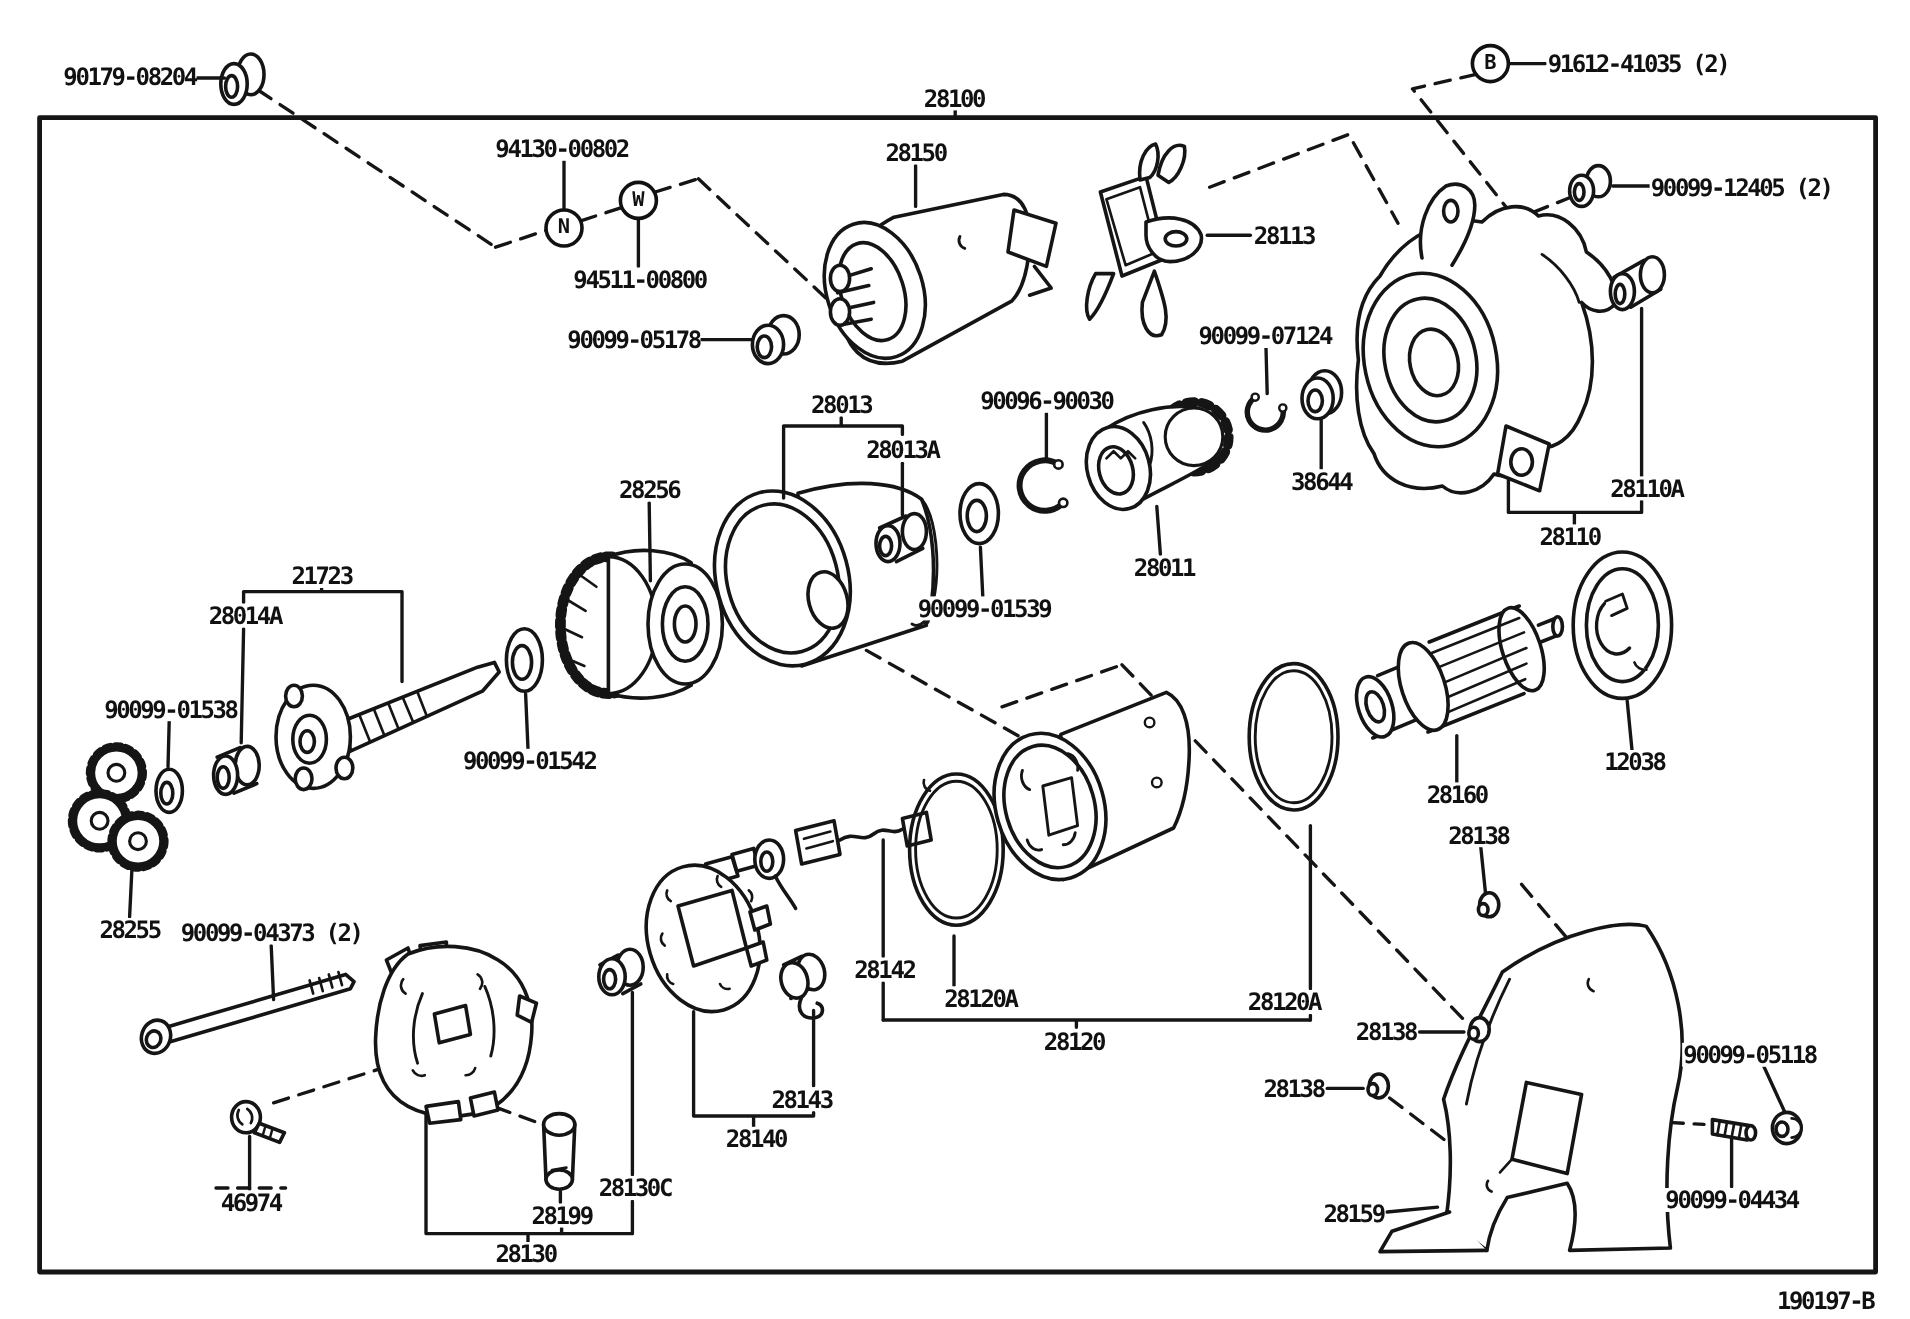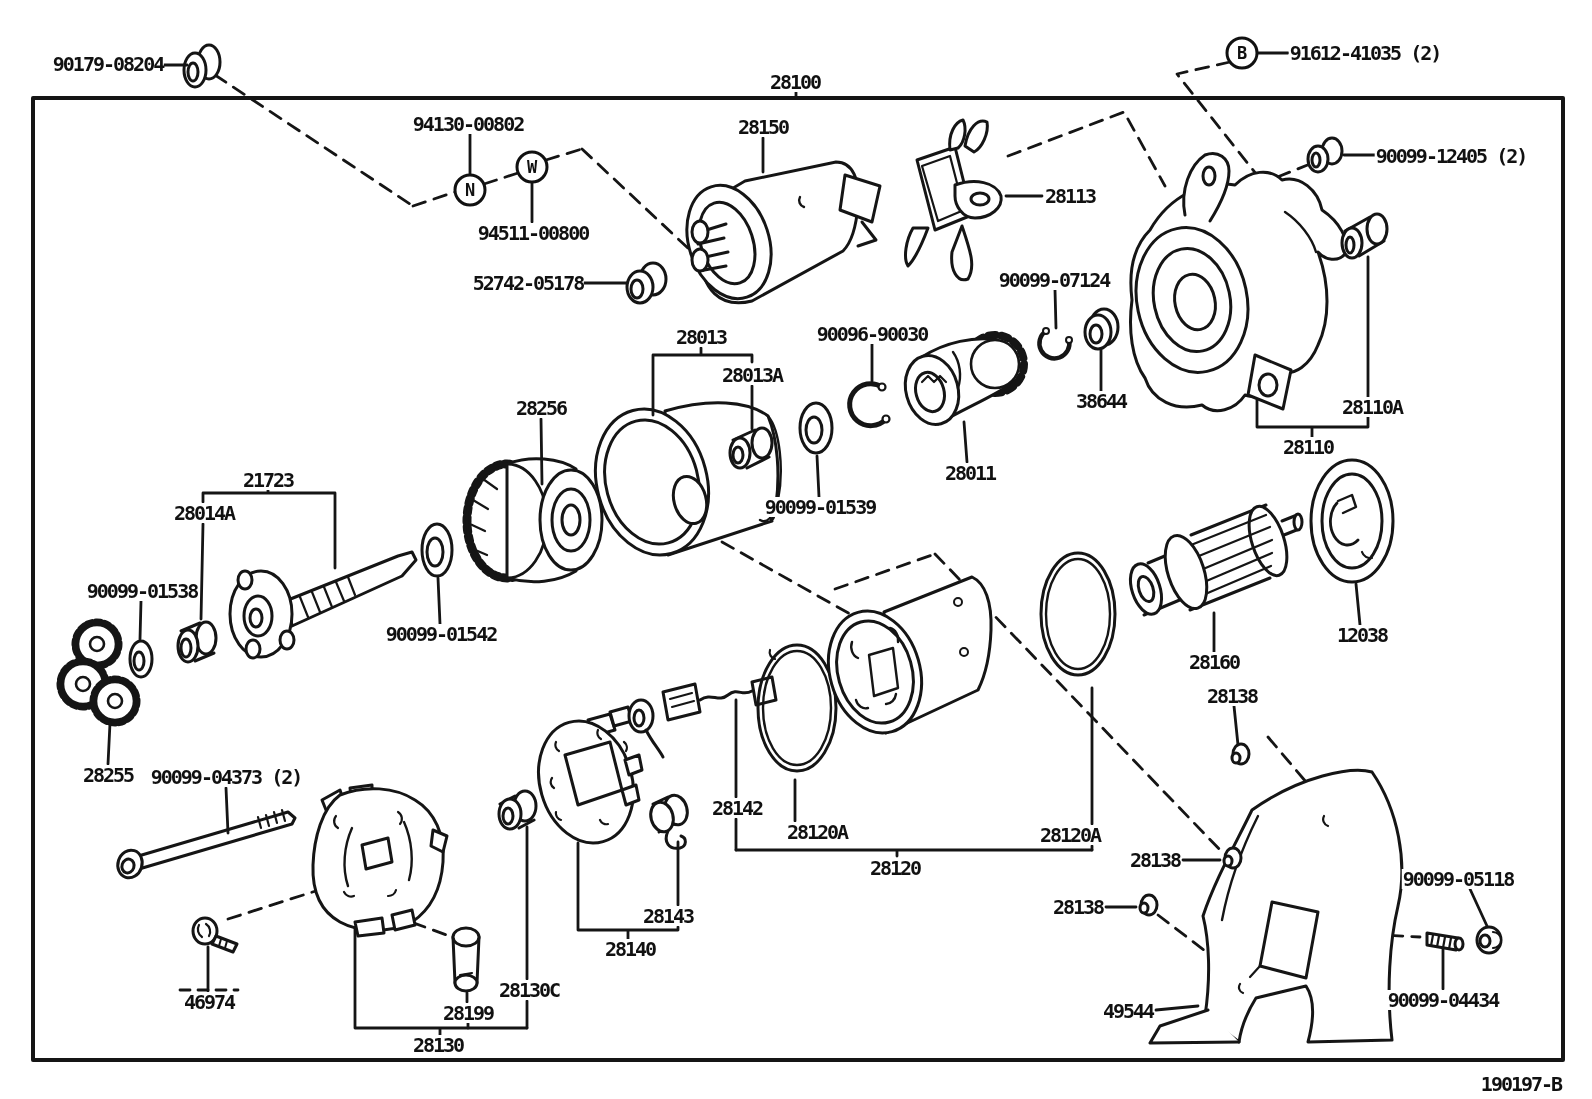--- a/index.html
+++ b/index.html
@@ -397,21 +397,21 @@
       <path d="M1470,889 L1487,926"></path>
       <path d="M1156,1010 L1198,1006"></path>
       <path d="M1443,948 L1443,989"></path>
     </g>
   </svg>
 
   <div class="plabel" style="left:108px;top:64px">90179-08204</div>
   <div class="plabel" style="left:795px;top:82px">28100</div>
   <div class="plabel" style="left:468px;top:124px">94130-00802</div>
   <div class="plabel" style="left:533px;top:233px">94511-00800</div>
-  <div class="plabel" style="left:528px;top:283px">52742-05178</div>
+  <div class="plabel" style="left:528px;top:283px">90099-05178</div>
   <div class="plabel" style="left:763px;top:127px">28150</div>
   <div class="plabel" style="left:1070px;top:196px">28113</div>
   <div class="plabel" style="left:1365px;top:53px">91612-41035 (2)</div>
   <div class="plabel" style="left:1451px;top:156px">90099-12405 (2)</div>
   <div class="plabel" style="left:1054px;top:280px">90099-07124</div>
   <div class="plabel" style="left:872px;top:334px">90096-90030</div>
   <div class="plabel" style="left:701px;top:337px">28013</div>
   <div class="plabel" style="left:752px;top:375px">28013A</div>
   <div class="plabel" style="left:541px;top:408px">28256</div>
   <div class="plabel" style="left:1101px;top:401px">38644</div>
@@ -434,21 +434,21 @@
   <div class="plabel" style="left:895px;top:868px">28120</div>
   <div class="plabel" style="left:668px;top:916px">28143</div>
   <div class="plabel" style="left:630px;top:949px">28140</div>
   <div class="plabel" style="left:209px;top:1002px">46974</div>
   <div class="plabel" style="left:468px;top:1013px">28199</div>
   <div class="plabel" style="left:529px;top:990px">28130C</div>
   <div class="plabel" style="left:438px;top:1045px">28130</div>
   <div class="plabel" style="left:1155px;top:860px">28138</div>
   <div class="plabel" style="left:1078px;top:907px">28138</div>
   <div class="plabel" style="left:1458px;top:879px">90099-05118</div>
-  <div class="plabel" style="left:1128px;top:1011px">49544</div>
+  <div class="plabel" style="left:1128px;top:1011px">28159</div>
   <div class="plabel" style="left:1443px;top:1000px">90099-04434</div>
   <div class="plabel" style="left:1521px;top:1084px">190197-B</div>
 
   <div class="marker" style="left:470px;top:190px">N</div>
   <div class="marker" style="left:532px;top:167px">W</div>
   <div class="marker" style="left:1242px;top:53px">B</div>
 
 </div>
 
 </body></html>

